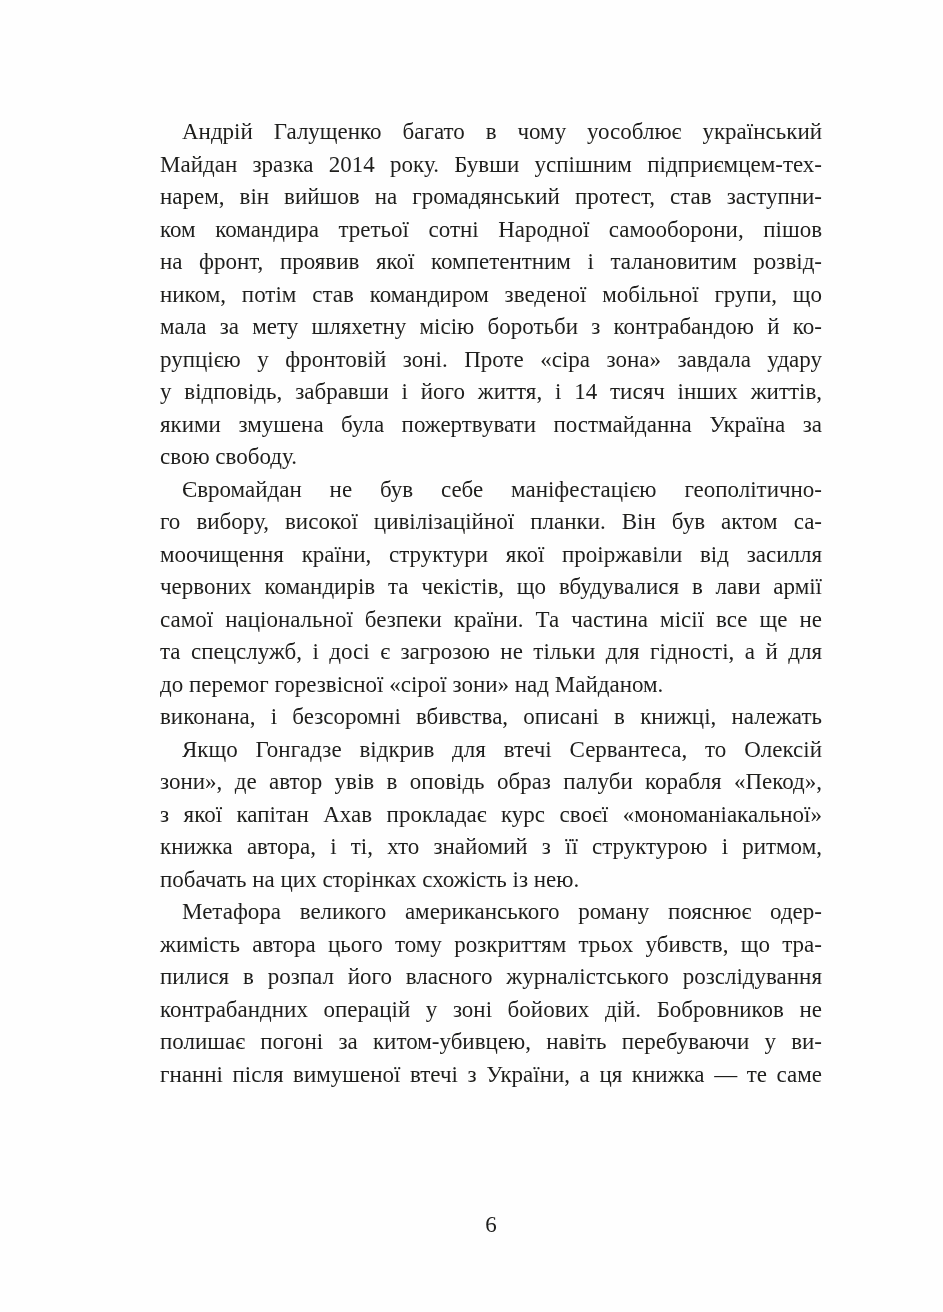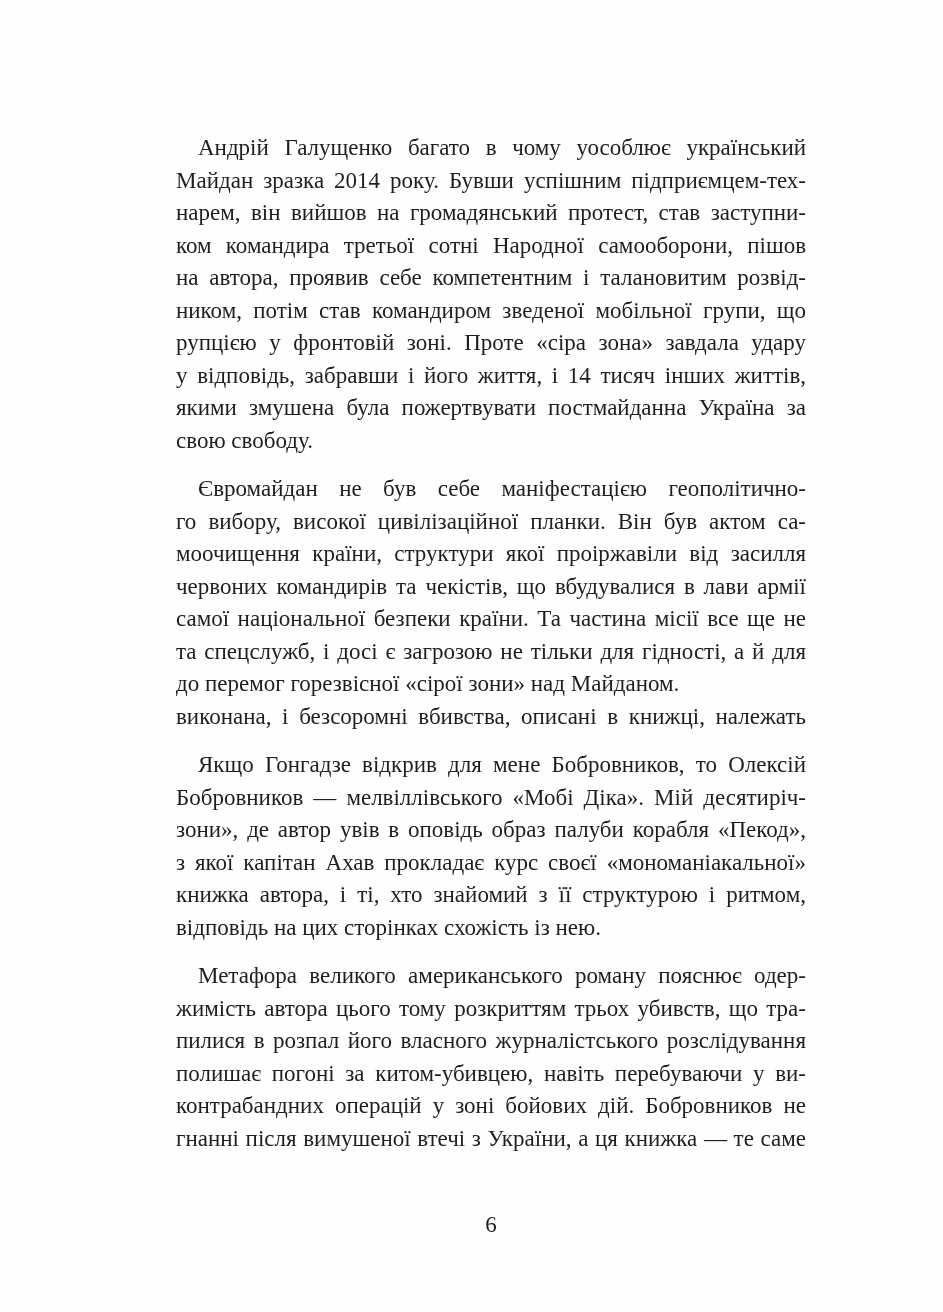--- a/index.html
+++ b/index.html
@@ -25,21 +25,21 @@
   }
   .text-block {
     position: absolute;
     left: 160px;
     top: 116px;
     width: 662px;
     font-size: 23px;
     line-height: 32.5px;
   }
   .paragraph {
-    margin: 16px;
+    margin: 0;
     padding: 0;
   }
   .line {
     text-align: justify;
     text-align-last: justify;
   }
   .line.first {
     text-indent: 22px;
   }
   .line.unjustified-last {
@@ -59,48 +59,48 @@
 </head>
 <body>
 
 <div class="page">
   <div class="text-block" id="text-block">
       <div class="paragraph">
         <div class="line first">Андрій Галущенко багато в чому уособлює український</div>
         <div class="line">Майдан зразка 2014 року. Бувши успішним підприємцем-тех-</div>
         <div class="line">нарем, він вийшов на громадянський протест, став заступни-</div>
         <div class="line">ком командира третьої сотні Народної самооборони, пішов</div>
-        <div class="line">на автора, проявив себе компетентним і талановитим розвід-</div>
+        <div class="line">на фронт, проявив якої компетентним і талановитим розвід-</div>
         <div class="line">ником, потім став командиром зведеної мобільної групи, що</div>
+        <div class="line">мала за мету шляхетну місію боротьби з контрабандою й ко-</div>
         <div class="line">рупцією у фронтовій зоні. Проте «сіра зона» завдала удару</div>
         <div class="line">у відповідь, забравши і його життя, і 14 тисяч інших життів,</div>
         <div class="line">якими змушена була пожертвувати постмайданна Україна за</div>
         <div class="line unjustified-last">свою свободу.</div>
       </div>
       <div class="paragraph">
         <div class="line first">Євромайдан не був себе маніфестацією геополітично-</div>
         <div class="line">го вибору, високої цивілізаційної планки. Він був актом са-</div>
         <div class="line">моочищення країни, структури якої проіржавіли від засилля</div>
         <div class="line">червоних командирів та чекістів, що вбудувалися в лави армії</div>
         <div class="line">самої національної безпеки країни. Та частина місії все ще не</div>
         <div class="line">та спецслужб, і досі є загрозою не тільки для гідності, а й для</div>
         <div class="line unjustified-last">до перемог горезвісної «сірої зони» над Майданом.</div>
         <div class="line">виконана, і безсоромні вбивства, описані в книжці, належать</div>
       </div>
       <div class="paragraph">
-        <div class="line first">Якщо Гонгадзе відкрив для мене Бобровников, то Олексій</div>
-        <div class="line">Бобровников — мелвіллівського «Мобі Діка». Мій десятиріч-</div>
+        <div class="line first">Якщо Гонгадзе відкрив для втечі Сервантеса, то Олексій</div>
         <div class="line">зони», де автор увів в оповідь образ палуби корабля «Пекод»,</div>
         <div class="line">з якої капітан Ахав прокладає курс своєї «мономаніакальної»</div>
         <div class="line">книжка автора, і ті, хто знайомий з її структурою і ритмом,</div>
-        <div class="line unjustified-last">відповідь на цих сторінках схожість із нею.</div>
+        <div class="line unjustified-last">побачать на цих сторінках схожість із нею.</div>
       </div>
       <div class="paragraph">
         <div class="line first">Метафора великого американського роману пояснює одер-</div>
         <div class="line">жимість автора цього тому розкриттям трьох убивств, що тра-</div>
         <div class="line">пилися в розпал його власного журналістського розслідування</div>
+        <div class="line">контрабандних операцій у зоні бойових дій. Бобровников не</div>
         <div class="line">полишає погоні за китом-убивцею, навіть перебуваючи у ви-</div>
-        <div class="line">контрабандних операцій у зоні бойових дій. Бобровников не</div>
         <div class="line">гнанні після вимушеної втечі з України, а ця книжка — те саме</div>
       </div>
     </div>
   <div class="page-number">6</div>
 </div>
 
 </body></html>

